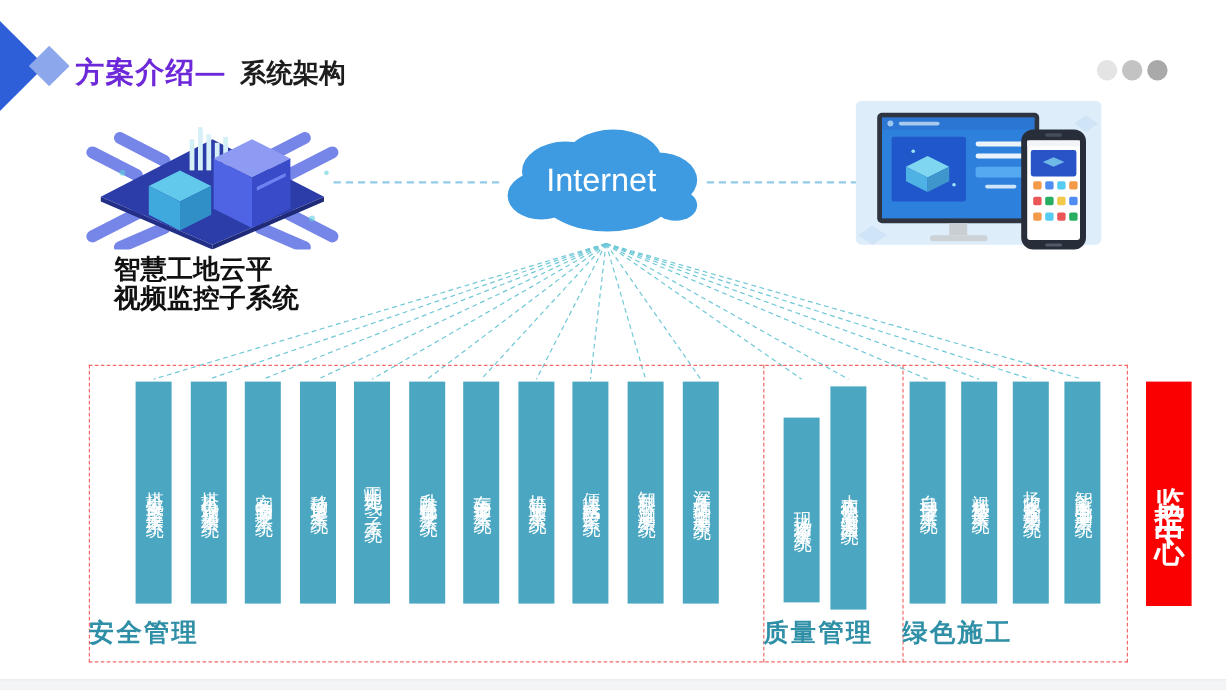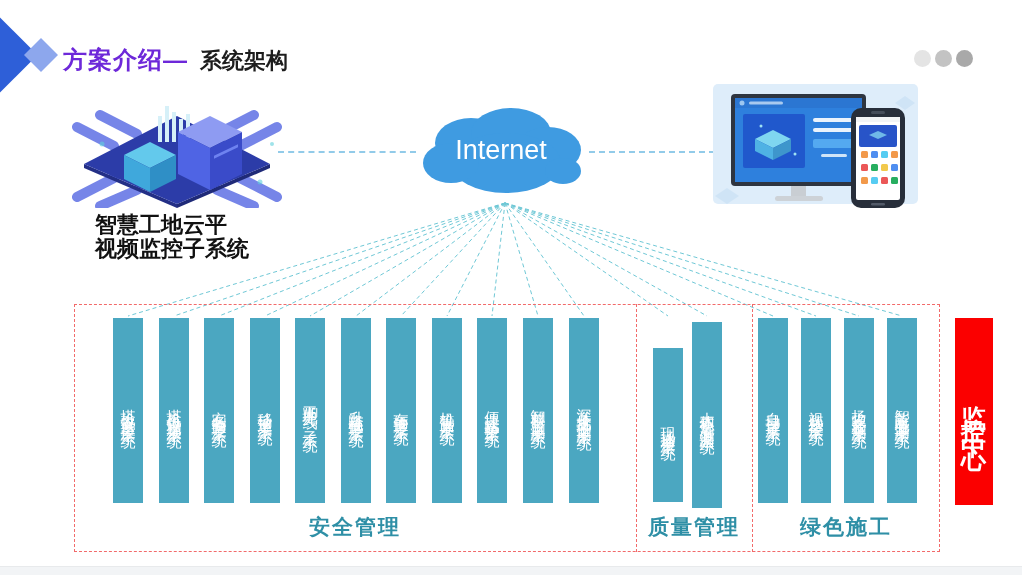--- a/index.html
+++ b/index.html
@@ -34,21 +34,21 @@
   #fan-lines{position:absolute;left:0;top:0;pointer-events:none;}
   #fan-lines line{stroke:#6FC8D6;stroke-width:1;stroke-dasharray:4 3;}
 
   
   .zone-outer{position:absolute;left:74px;top:304px;width:866px;height:248px;
               border:1.5px dashed #F26A6A;box-sizing:border-box;}
   .zone-divider{position:absolute;top:304px;height:248px;width:0;
                 border-left:1.5px dashed #F26A6A;}
   .zd1{left:636px;} .zd2{left:752px;}
 
-  .group-label{position:absolute;top:513px;text-align:center;font-size:21px;
+  .group-label{position:absolute;top:513px;font-size:21px;
                font-weight:bold;color:#2E8FA6;letter-spacing:2px;}
   .gl1{left:74px;width:562px;} .gl2{left:636px;width:116px;} .gl3{left:752px;width:188px;}
 
   
   .bar{position:absolute;width:30px;background:#4BA7C1;display:flex;
        align-items:center;justify-content:center;}
   .bar span{writing-mode:vertical-rl;text-orientation:upright;color:#ffffff;
             font-size:15px;letter-spacing:3px;line-height:30px;}
   .tcy{text-combine-upright:all;font-weight:bold;font-size:13px;}
 

